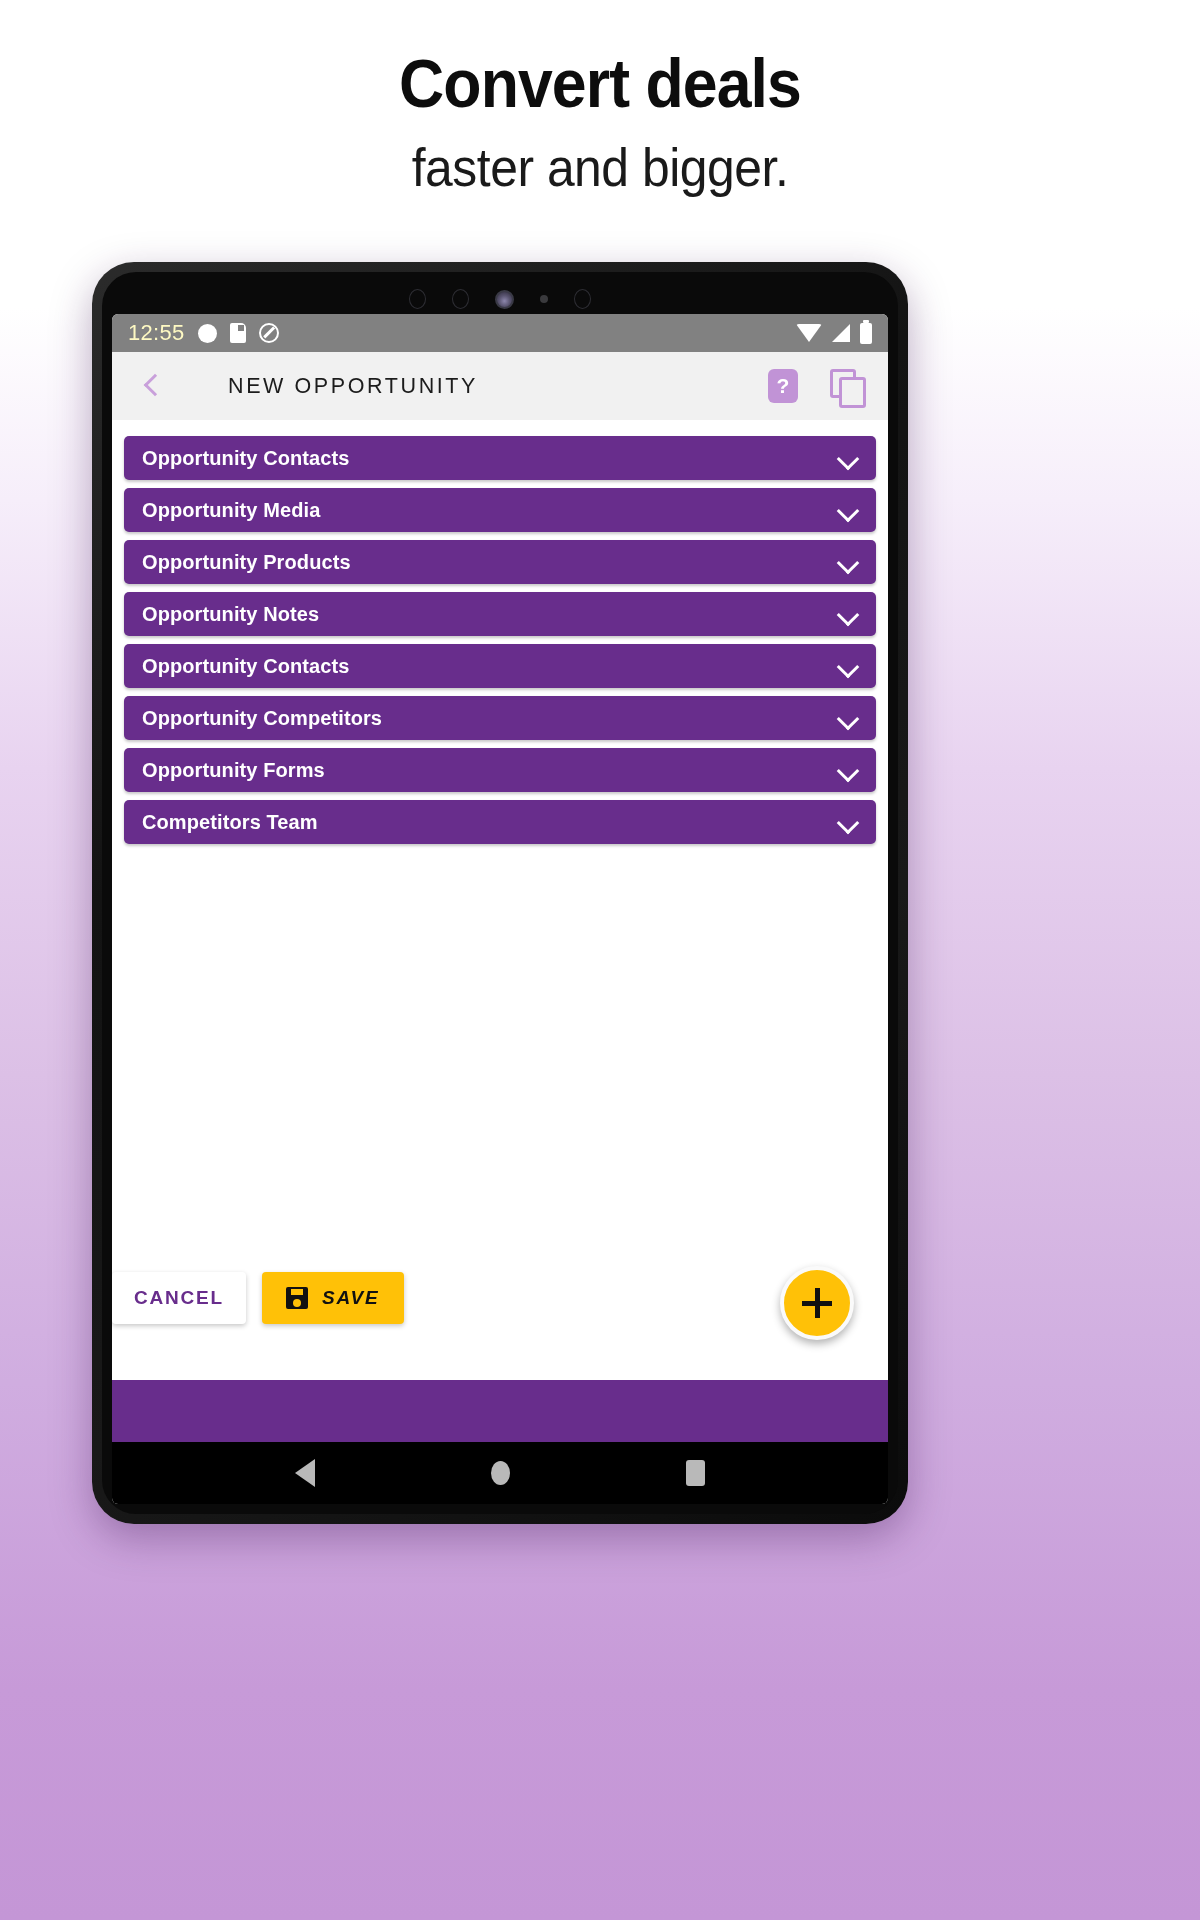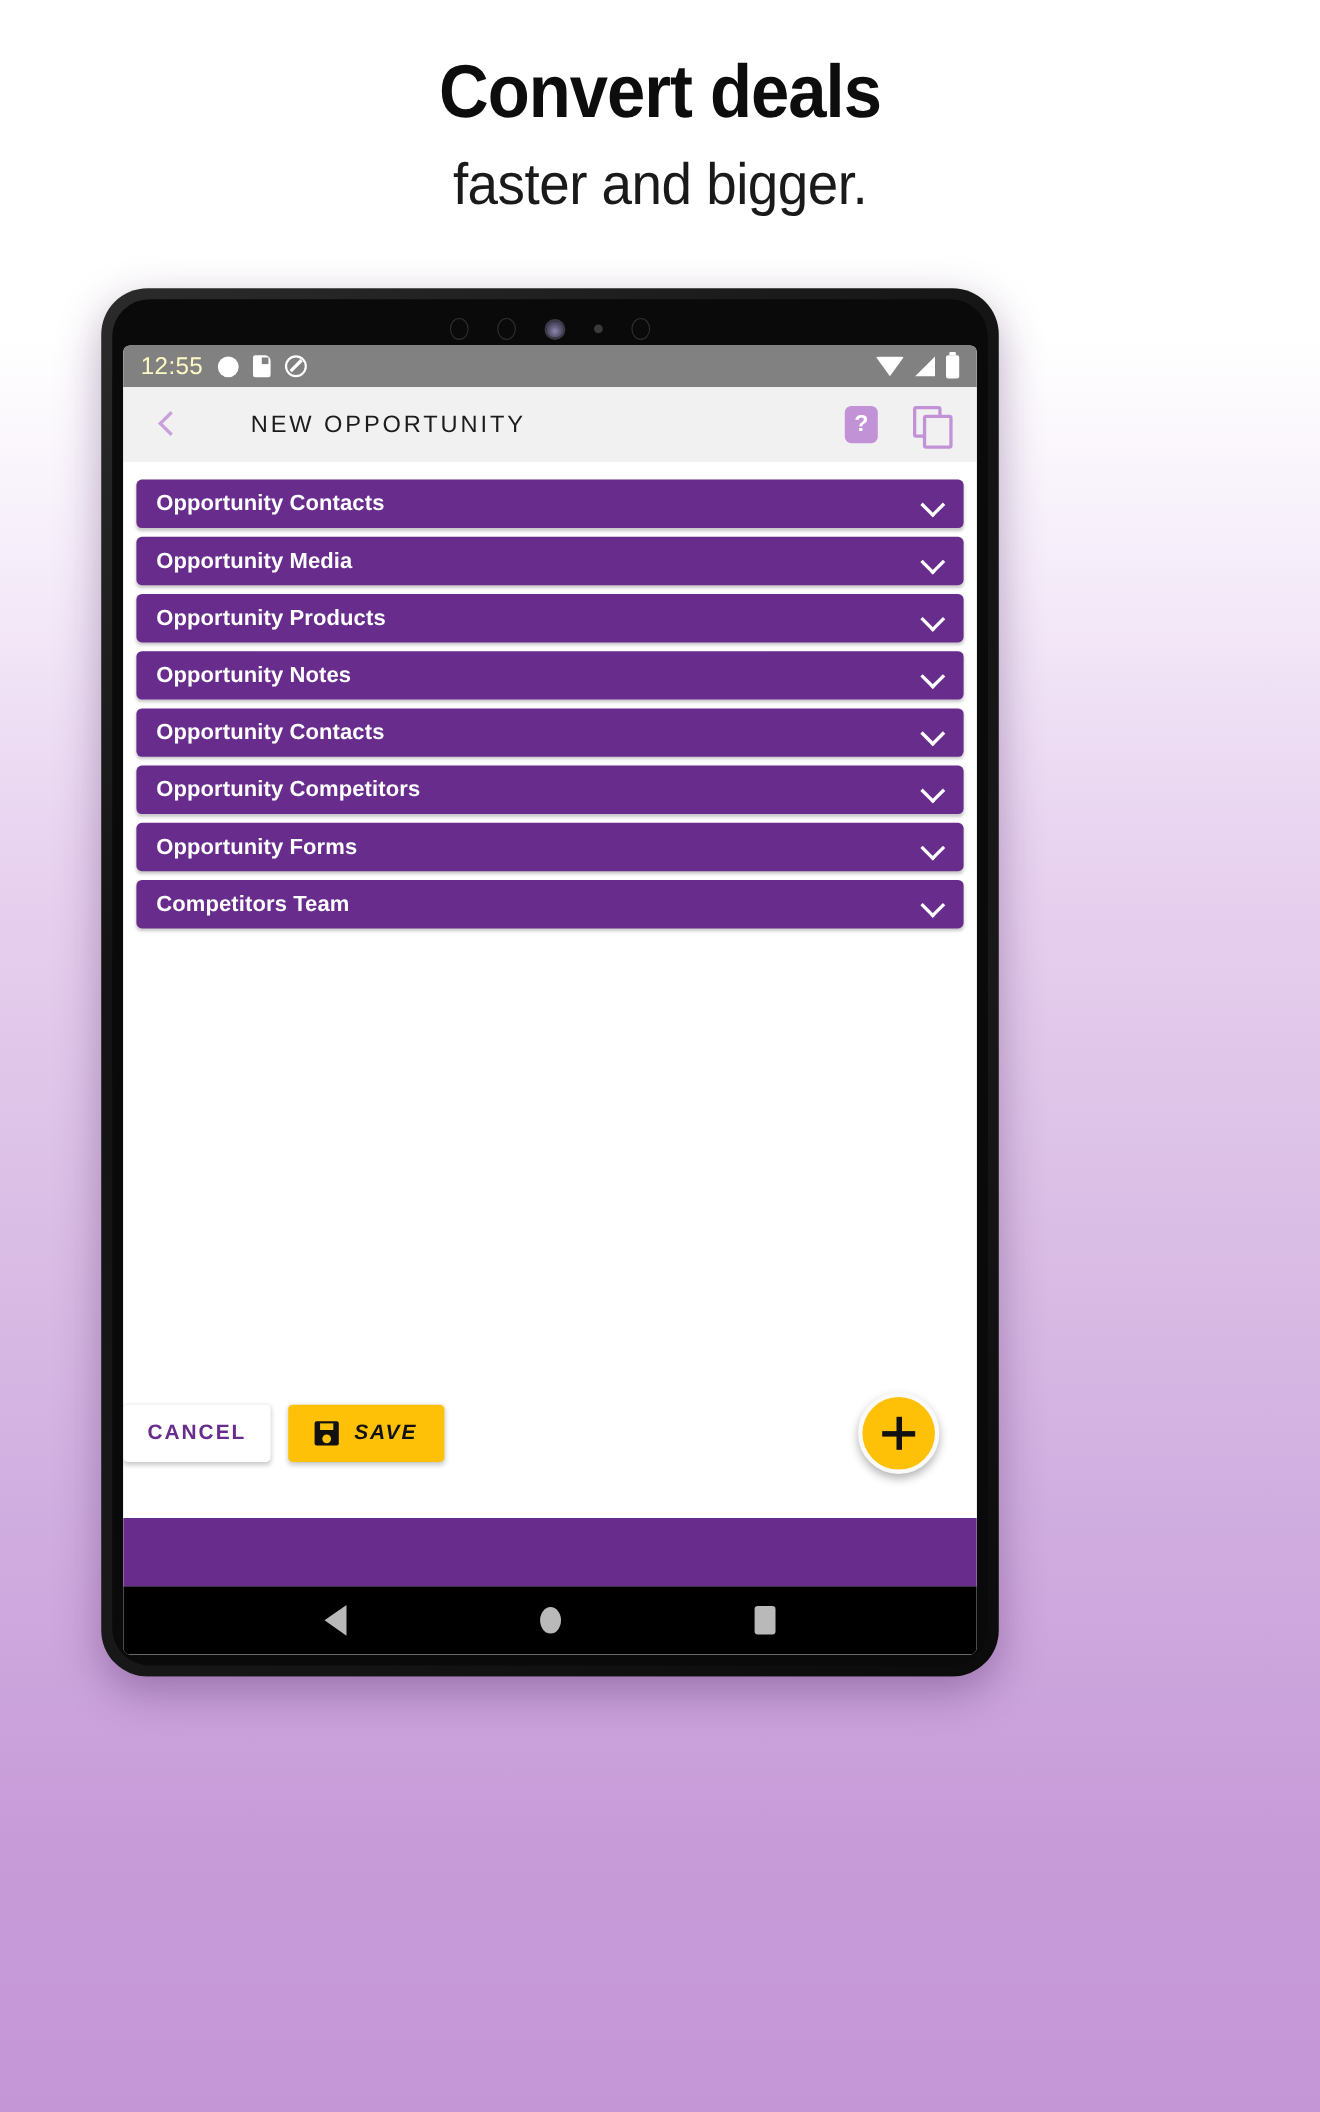--- a/index.html
+++ b/index.html
@@ -264,21 +264,20 @@
     transform: rotate(45deg);
   }
 
   
   .actions {
     position: absolute;
     left: 0; right: 0;
     bottom: 46px;
     height: 62px;
     display: flex;
-    align-items: center;
     padding-left: 0;
     z-index: 3;
   }
   .btn-cancel {
     background: #ffffff;
     color: #682d8c;
     font-size: 19px;
     font-weight: bold;
     letter-spacing: 1.8px;
     border: none;

